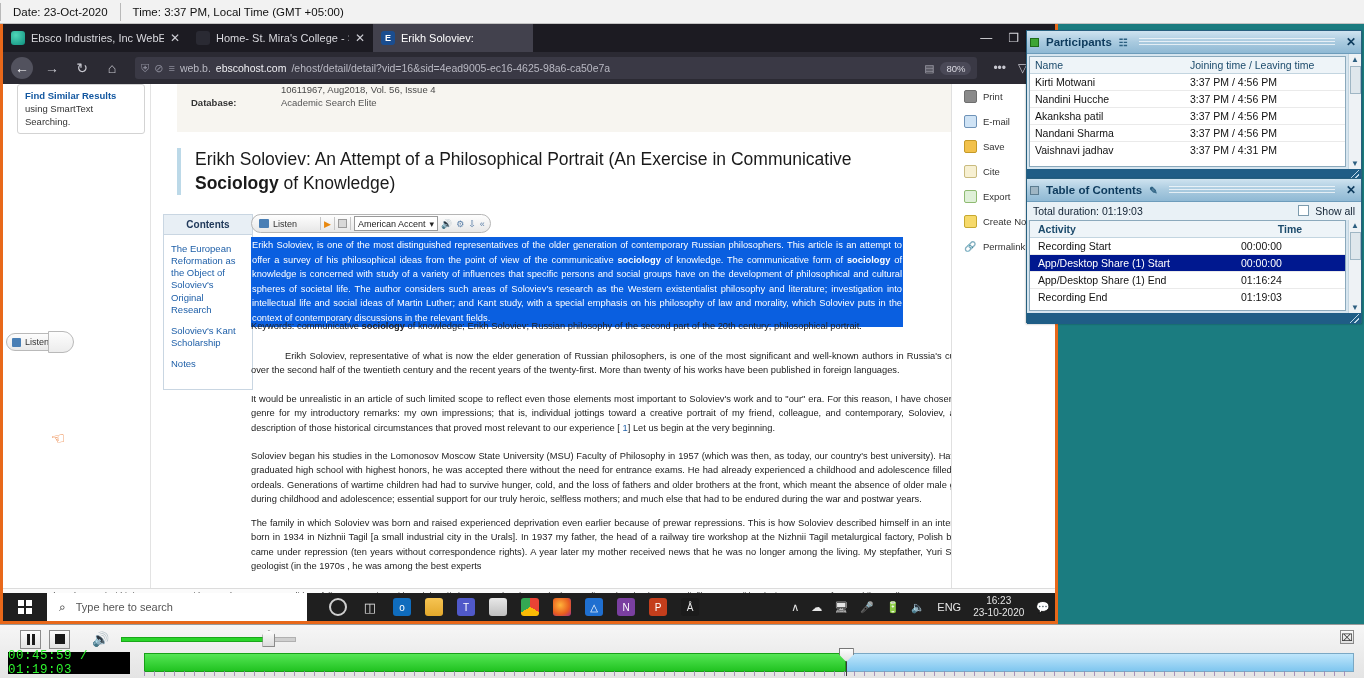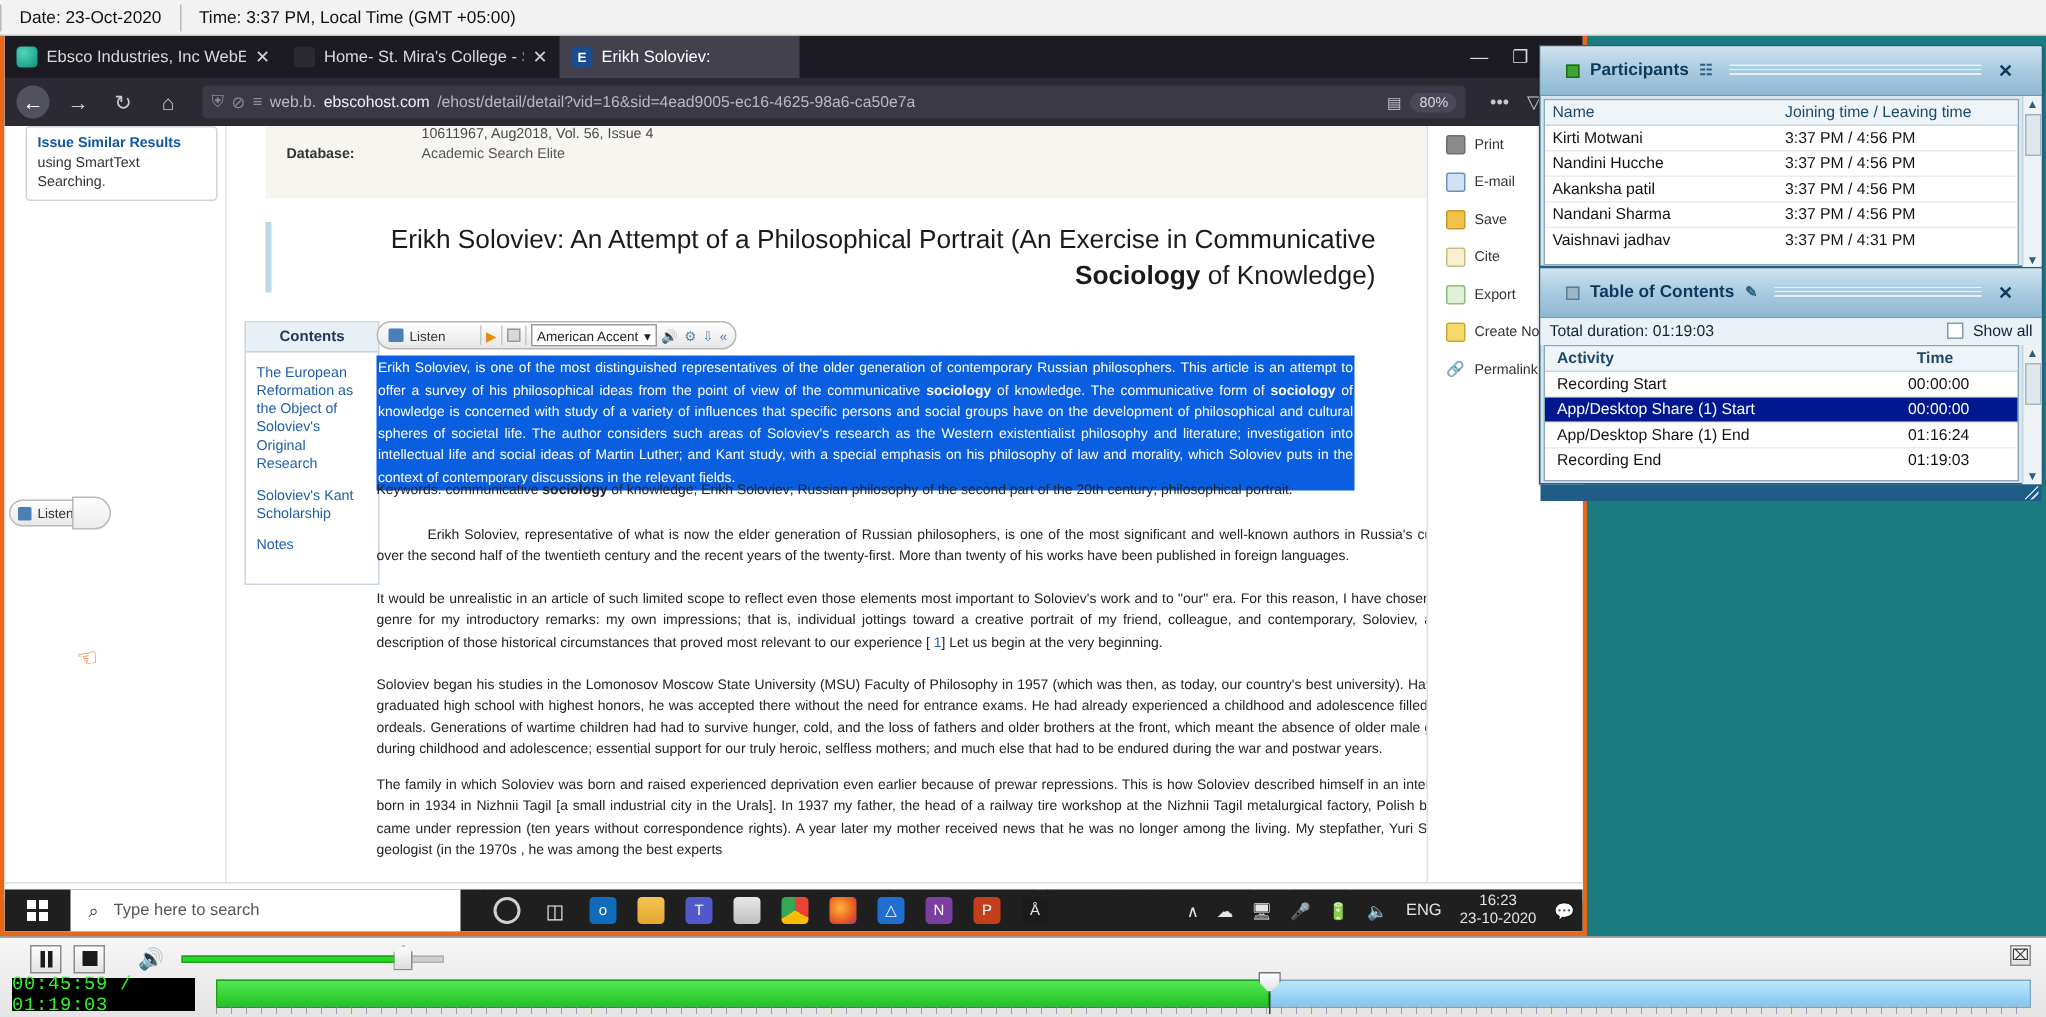--- a/index.html
+++ b/index.html
@@ -121,21 +121,21 @@
     background: #f7f5f0; font-size: 9.5px; color: #4a4a4a;
   }
   .cite-head .row { display: flex; padding: 2px 0 0 14px; }
   .cite-head .k { width: 90px; font-weight: bold; color: #333; }
   .cite-head .v { color: #555; }
   .cite-head .topline { padding: 0 0 0 104px; }
 
   .doctitle {
     position: absolute; left: 26px; top: 64px; width: 740px;
     border-left: 4px solid #bcd9e8; padding-left: 14px;
-    font-size: 17.5px; color: #1a1a1a; line-height: 1.35; text-align: right;
+    font-size: 17.5px; color: #1a1a1a; line-height: 1.35;
   }
   .doctitle b { font-weight: bold; }
 
   .toc {
     position: absolute; left: 12px; top: 130px; width: 90px;
     border: 1px solid #c9d6e2; background: #ffffff;
   }
   .toc .toch {
     background: #e8eff5; border-bottom: 1px solid #c9d6e2;
     font-size: 10px; font-weight: bold; text-align: center; padding: 4px 0; color: #20395a;
@@ -253,21 +253,21 @@
     color: #e6e6e6; font-size: 11px; padding-right: 8px;
   }
   .clock { text-align: center; font-size: 10px; line-height: 1.2; }
 
   
   .panel {
     position: absolute; background: #d6e5ef;
     border: 1px solid #27607f; box-shadow: 0 1px 2px rgba(0,0,0,.35);
   }
   .panel-title {
-    height: 33px; display: flex; align-items: center; gap: 7px; padding: 0 17px;
+    height: 23px; display: flex; align-items: center; gap: 7px; padding: 0 3px;
     background: linear-gradient(#cfe3f0, #a9cadf 50%, #8fb9d4);
     font-size: 11.5px; font-weight: bold; color: #0d3a5c;
     border-bottom: 1px solid #6d9cbb;
   }
   .panel-title .sq { width: 9px; height: 9px; background: #3ea534; border: 1px solid #1d6b17; }
   .panel-title .grip { flex: 1; height: 9px;
     background: repeating-linear-gradient(#ffffff 0 1px, transparent 1px 3px);
     opacity: .7; margin: 0 4px; }
   .panel-title .x { font-size: 12px; color: #0d3a5c; font-weight: bold; padding-right: 2px; }
   .panel-title .micon { font-size: 10px; color: #2b5f80; }
@@ -301,21 +301,21 @@
 
   .toc-topbar {
     display: flex; font-size: 10.5px; color: #123;
     padding: 3px 6px; background: #e9f1f6;
   }
   .toc-topbar .chk { width: 11px; height: 11px; border: 1px solid #7d9bad; background: #fff;
     margin-left: auto; margin-right: 6px; }
   .tlist .hdr .c1 { width: 205px; font-weight: bold; padding-left: 8px; }
   .tlist .hdr .c2 { width: 70px; font-weight: bold; text-align: center; }
   .tlist .row .c1 { width: 205px; padding-left: 8px; }
-  .tlist .row .c2 { width: 70px; padding-left: 6px; margin-left: 31px; }
+  .tlist .row .c2 { width: 70px; padding-left: 6px; }
   .tlist .row.sel { background: #00188f; color: #ffffff; }
 
   
   .player {
     position: absolute; left: 0; bottom: 0; width: 1364px; height: 54px;
     background: linear-gradient(#f6f6f6,#e4e4e4);
     border-top: 1px solid #9a9a9a;
   }
   .pctrls { position: absolute; left: 0; top: 0; height: 28px; width: 1364px;
     display: flex; align-items: center; gap: 8px; padding-left: 20px; }
@@ -415,21 +415,21 @@
         <span>•••</span>
         <span>▽</span>
         <span>☆</span>
       </div>
     </div>
 
     <div class="page">
 
       <div class="leftrail">
         <div class="similar-box">
-          <span class="hl">Issue Similar Results</span>
+          <span class="hl">Find Similar Results</span>
           <span>using SmartText Searching.</span>
         </div>
         <div class="listen-btn-left">
           <span class="spk"></span>
           <span>Listen</span>
         </div>
         <div class="listen-play-left"></div>
         <div class="cursor-hand">☜</div>
       </div>
 

